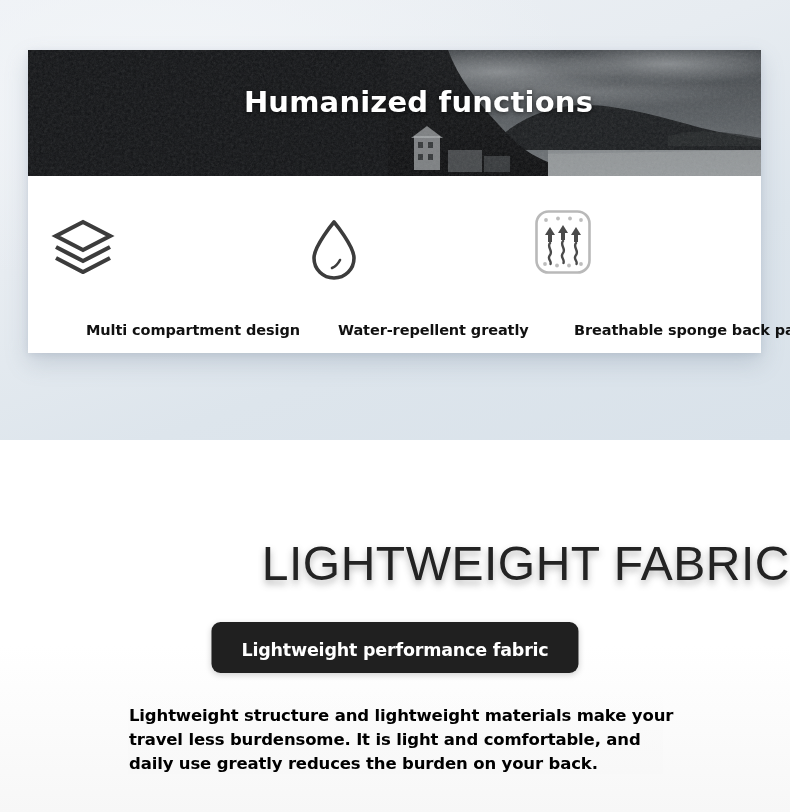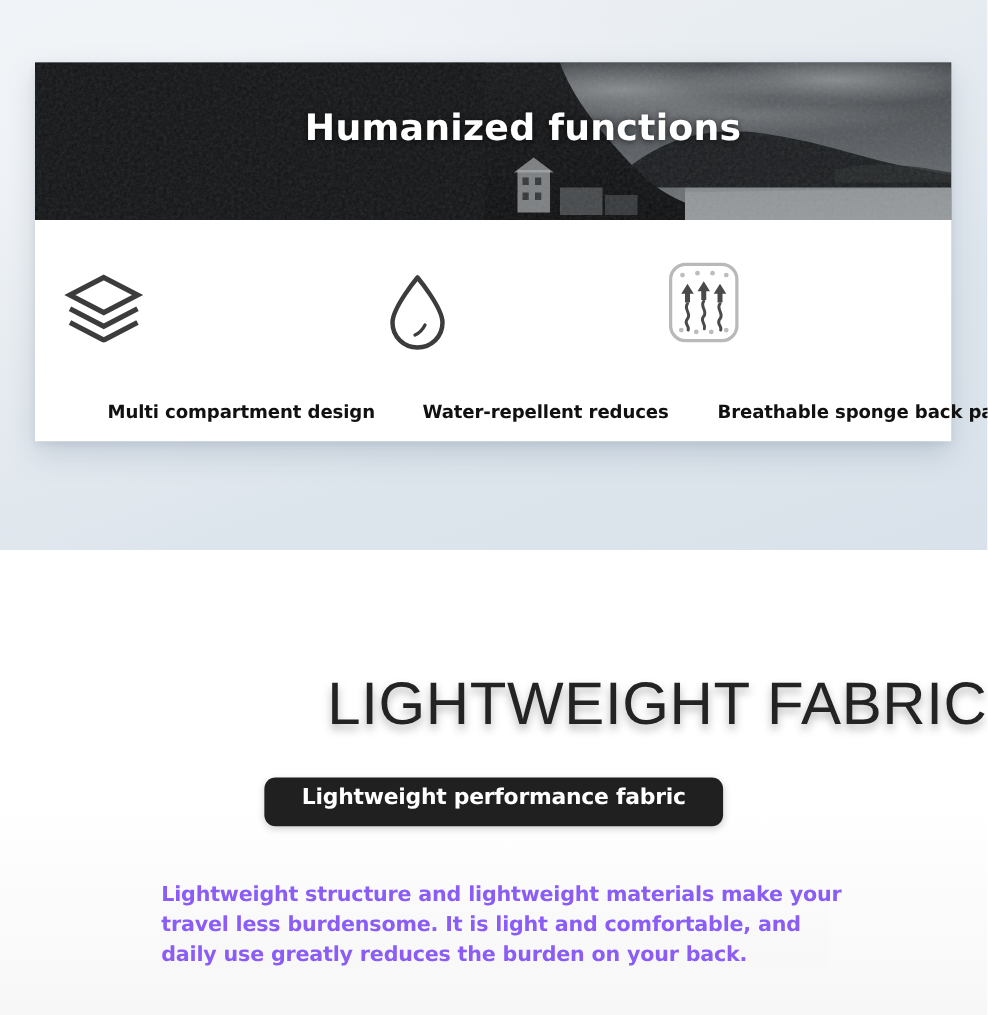--- a/index.html
+++ b/index.html
@@ -65,27 +65,27 @@
   }
   .lw-title{
     position:absolute;left:0;right:0;top:536px;text-align:right;
     font-size:48px;font-weight:400;letter-spacing:.5px;color:#232323;
     font-family:"Liberation Sans", sans-serif;
     text-shadow:0 4px 7px rgba(80,80,80,.42);
   }
   .lw-pill{
     position:absolute;left:50%;transform:translateX(-50%);top:622px;
     background:#202020;color:#ffffff;border-radius:9px;
-    padding:6px 30px 13px;font-size:17.5px;font-weight:700;
+    padding:18px 30px 13px;font-size:17.5px;font-weight:700;
     font-family:"DejaVu Sans", sans-serif;letter-spacing:-.2px;
     box-shadow:0 2px 6px rgba(0,0,0,.18);
   }
   .lw-body{
     position:absolute;left:129px;top:704px;width:545px;
-    font-size:16.5px;font-weight:700;line-height:1.45;color:#8b5cf6;
+    font-size:16.5px;font-weight:700;line-height:1.45;color:#000000;
     font-family:"DejaVu Sans", sans-serif;letter-spacing:-.15px;
     white-space:pre-line;
   }
   .soft-panel{
     position:absolute;left:128px;top:694px;width:535px;height:80px;
     background:linear-gradient(180deg,rgba(255,255,255,0) 0%,rgba(248,248,248,.9) 100%);
     pointer-events:none;
   }
 </style>
 </head>
@@ -178,21 +178,21 @@
           <span class="flabel">Multi compartment design</span>
         </div>
 
         <div class="feature f2">
           <span class="ficon">
             <svg width="50" height="62" viewBox="0 0 50 62">
               <path d="M25 4 C25 4 45 28 45 40 C45 51.5 36 60 25 60 C14 60 5 51.5 5 40 C5 28 25 4 25 4 Z" fill="none" stroke="#3c3c3c" stroke-width="3.6" stroke-linejoin="round"></path>
               <path d="M31 42 C29 46 26.5 48.5 23 50" fill="none" stroke="#3c3c3c" stroke-width="2.6" stroke-linecap="round"></path>
             </svg>
           </span>
-          <span class="flabel">Water-repellent reduces</span>
+          <span class="flabel">Water-repellent greatly</span>
         </div>
 
         <div class="feature f3">
           <span class="ficon">
             <svg width="58" height="66" viewBox="0 0 58 66">
               <rect x="2.5" y="2.5" width="53" height="61" rx="12" ry="12" fill="#ffffff" stroke="#b9b9b9" stroke-width="2.6"></rect>
               <g fill="#bdbdbd">
                 <circle cx="12" cy="11" r="1.9"></circle>
                   <circle cx="24" cy="9.5" r="1.9"></circle>
                 <circle cx="36" cy="9.5" r="1.9"></circle>

